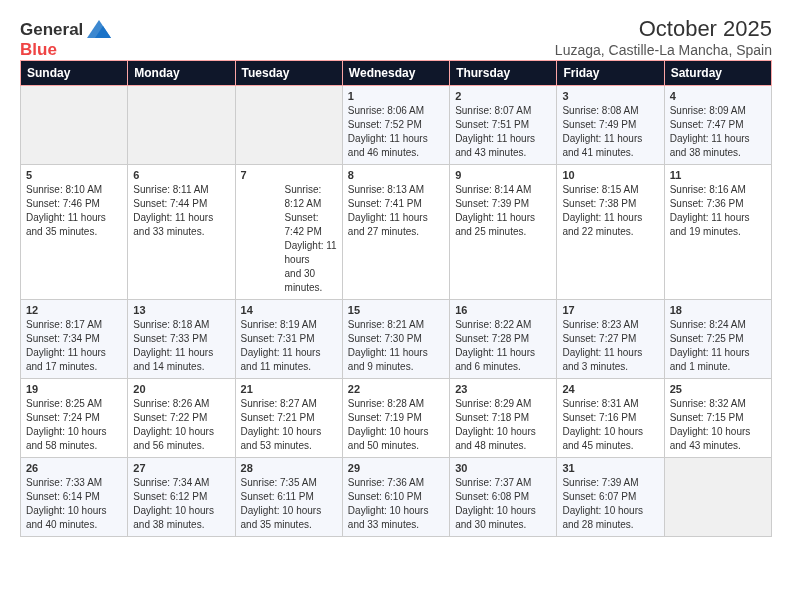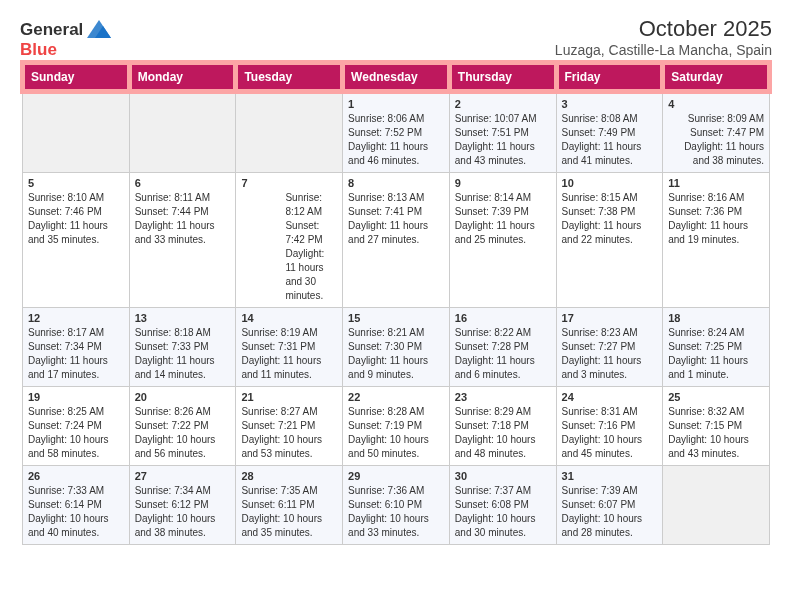--- a/index.html
+++ b/index.html
@@ -41,27 +41,27 @@
     .location {
       font-size: 14px;
       color: #555;
     }
     table {
       width: 100%;
       border-collapse: collapse;
       table-layout: fixed;
     }
     thead tr th {
-      background-color: #be185d;
+      background-color: #0f172a;
       color: #fff;
       text-align: left;
       padding: 5px 6px;
       font-size: 12px;
       font-weight: bold;
-      border: 5px solid #fca5a5;
+      border: 1px solid #fca5a5;
     }
     tbody tr td {
       vertical-align: top;
       padding: 4px 5px;
       font-size: 9.5px;
       color: #333;
       border: 1px solid #ccc;
       height: 76px;
       background: #fff;
     }
@@ -130,35 +130,35 @@
           <td class="empty-cell"></td>
           <td>
             <span class="day-num">1</span>
             <div class="day-info" style="white-space: pre-line;">Sunrise: 8:06 AM
 Sunset: 7:52 PM
 Daylight: 11 hours
 and 46 minutes.</div>
           </td>
           <td>
             <span class="day-num">2</span>
-            <div class="day-info" style="white-space: pre-line;">Sunrise: 10:07 AM
+            <div class="day-info" style="white-space: pre-line;">Sunrise: 8:07 AM
 Sunset: 7:51 PM
 Daylight: 11 hours
 and 43 minutes.</div>
           </td>
           <td>
             <span class="day-num">3</span>
             <div class="day-info" style="white-space: pre-line;">Sunrise: 8:08 AM
 Sunset: 7:49 PM
 Daylight: 11 hours
 and 41 minutes.</div>
           </td>
           <td>
             <span class="day-num">4</span>
-            <div class="day-info" style="white-space: pre-line; text-align: right;">Sunrise: 8:09 AM
+            <div class="day-info" style="white-space: pre-line;">Sunrise: 8:09 AM
 Sunset: 7:47 PM
 Daylight: 11 hours
 and 38 minutes.</div>
           </td>
         </tr>
         <tr>
           <td>
             <span class="day-num">5</span>
             <div class="day-info" style="white-space: pre-line;">Sunrise: 8:10 AM
 Sunset: 7:46 PM

